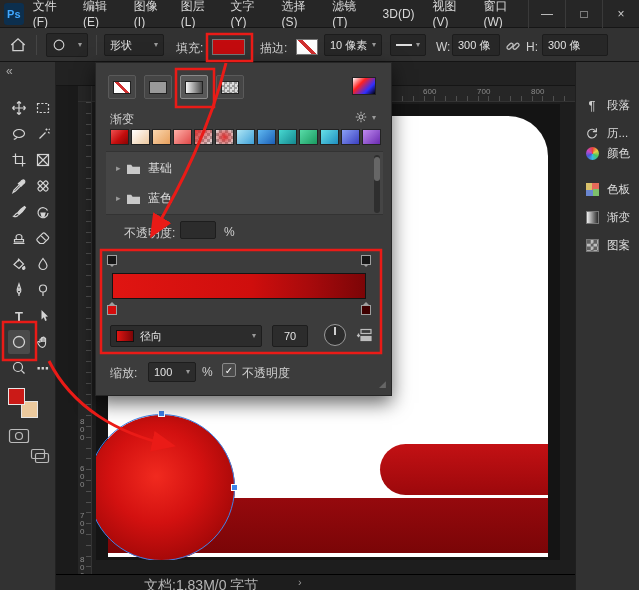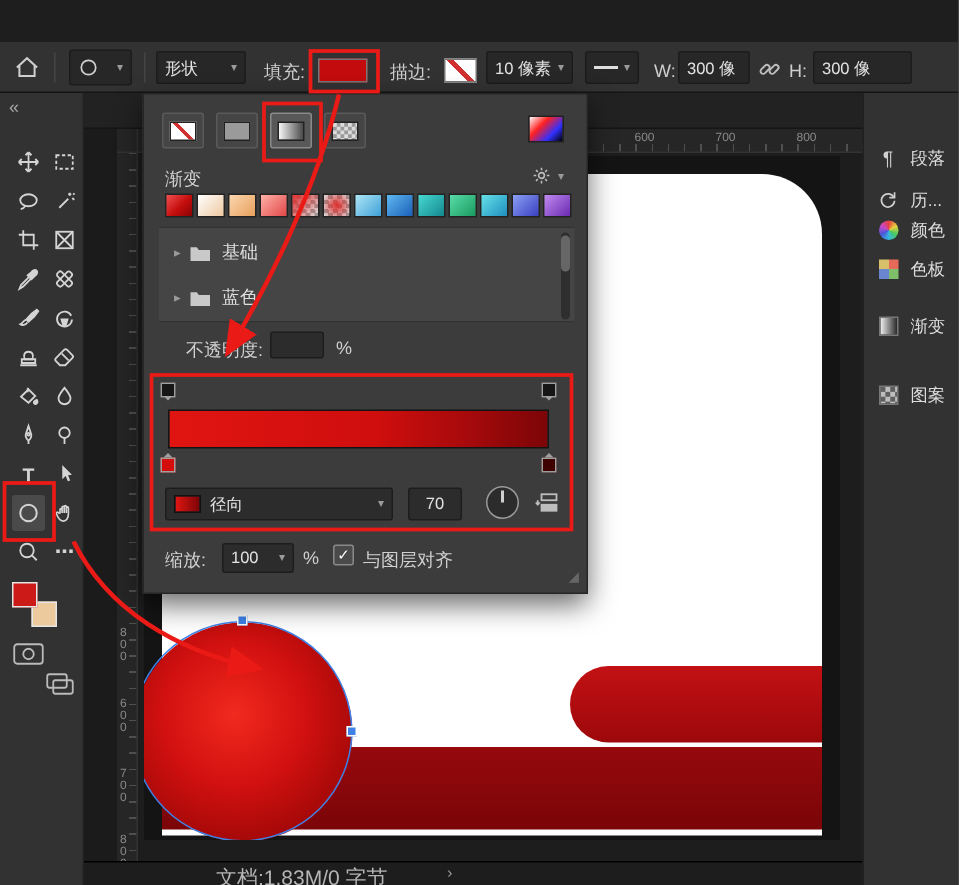--- a/index.html
+++ b/index.html
@@ -89,20 +89,38 @@
   #statuschev{position:absolute;left:242px;top:1px;font-size:11px;color:#999;}
 
   
   #overlay{position:absolute;left:0;top:0;width:639px;height:590px;z-index:30;pointer-events:none;}
 </style>
 </head>
 <body>
 
 <div id="stage">
 
+  <div id="menubar">
+    <div class="pslogo">Ps</div>
+    <div class="menu-item">文件(F)</div>
+    <div class="menu-item">编辑(E)</div>
+    <div class="menu-item">图像(I)</div>
+    <div class="menu-item">图层(L)</div>
+    <div class="menu-item">文字(Y)</div>
+    <div class="menu-item">选择(S)</div>
+    <div class="menu-item">滤镜(T)</div>
+    <div class="menu-item">3D(D)</div>
+    <div class="menu-item">视图(V)</div>
+    <div class="menu-item">窗口(W)</div>
+    <div class="wctl">
+      <span class="wbtn">—</span>
+      <span class="wbtn">□</span>
+      <span class="wbtn">×</span>
+    </div>
+  </div>
 
   <div id="optionsbar">
     <svg class="abs" style="left:9px;top:8px" width="18" height="18" viewBox="0 0 16 16" stroke="#cfcfcf" stroke-width="1.2" fill="none">
         <path d="M2 8l6-5.5L14 8M3.5 7v6h9V7"></path>
       </svg>
     <div class="vsep" style="left:36px"></div>
     <div class="field" style="left:46px;top:5px;width:42px;height:24px">
       <svg width="14" height="14" viewBox="0 0 16 16" stroke="#cfcfcf" stroke-width="1.3" fill="none">
           <circle cx="8" cy="8" r="5.5"></circle>
         </svg>
@@ -320,33 +338,33 @@
           </svg>
         </span>
       <span class="dlabel">历...</span>
     </div>
     <div class="dock-item" style="top:78px">
       <span class="dico">
           <span class="cw"></span>
         </span>
       <span class="dlabel">颜色</span>
     </div>
-    <div class="dock-item" style="top:104px">
+    <div class="dock-item" style="top:114px">
       <span class="dico">
           <span class="sw4"></span>
         </span>
       <span class="dlabel">色板</span>
     </div>
     <div class="dock-item" style="top:142px">
       <span class="dico">
           <span class="grsq"></span>
         </span>
       <span class="dlabel">渐变</span>
     </div>
-    <div class="dock-item" style="top:188px">
+    <div class="dock-item" style="top:170px">
       <span class="dico">
           <span class="ptsq"></span>
         </span>
       <span class="dlabel">图案</span>
     </div>
   </div>
 
   <div id="popup">
     <div class="ftype" style="left:12px">
         <div class="ficon" style="background:linear-gradient(45deg,transparent 44%,#d03030 44%,#d03030 56%,transparent 56%),#fff"></div>
@@ -458,21 +476,21 @@
 
     <span class="plabel" style="left:14px;top:302px">缩放:</span>
     <div class="pfield" style="left:52px;top:299px;width:48px;height:20px">
       <span>100</span>
       <span class="caret">▾</span>
     </div>
     <span class="plabel" style="left:106px;top:302px">%</span>
     <div class="cbx" style="left:126px;top:300px">
         <span>✓</span>
       </div>
-    <span class="plabel" style="left:146px;top:302px">与图层对齐</span>
+    <span class="plabel" style="left:146px;top:302px">不透明度</span>
     <span class="abs" style="left:283px;top:316px;font-size:9px;color:#666">◢</span>
   </div>
 
   <svg id="overlay">
     <defs>
       <marker id="ah" markerWidth="9" markerHeight="8" refX="6" refY="3.5" orient="auto">
         <path d="M0 0 L8 3.5 L0 7 Z" fill="#ea1b17"></path>
       </marker>
     </defs>
     <rect x="207" y="34" width="45" height="27" fill="none" stroke-width="2.5" stroke="#ea1b17"></rect>

